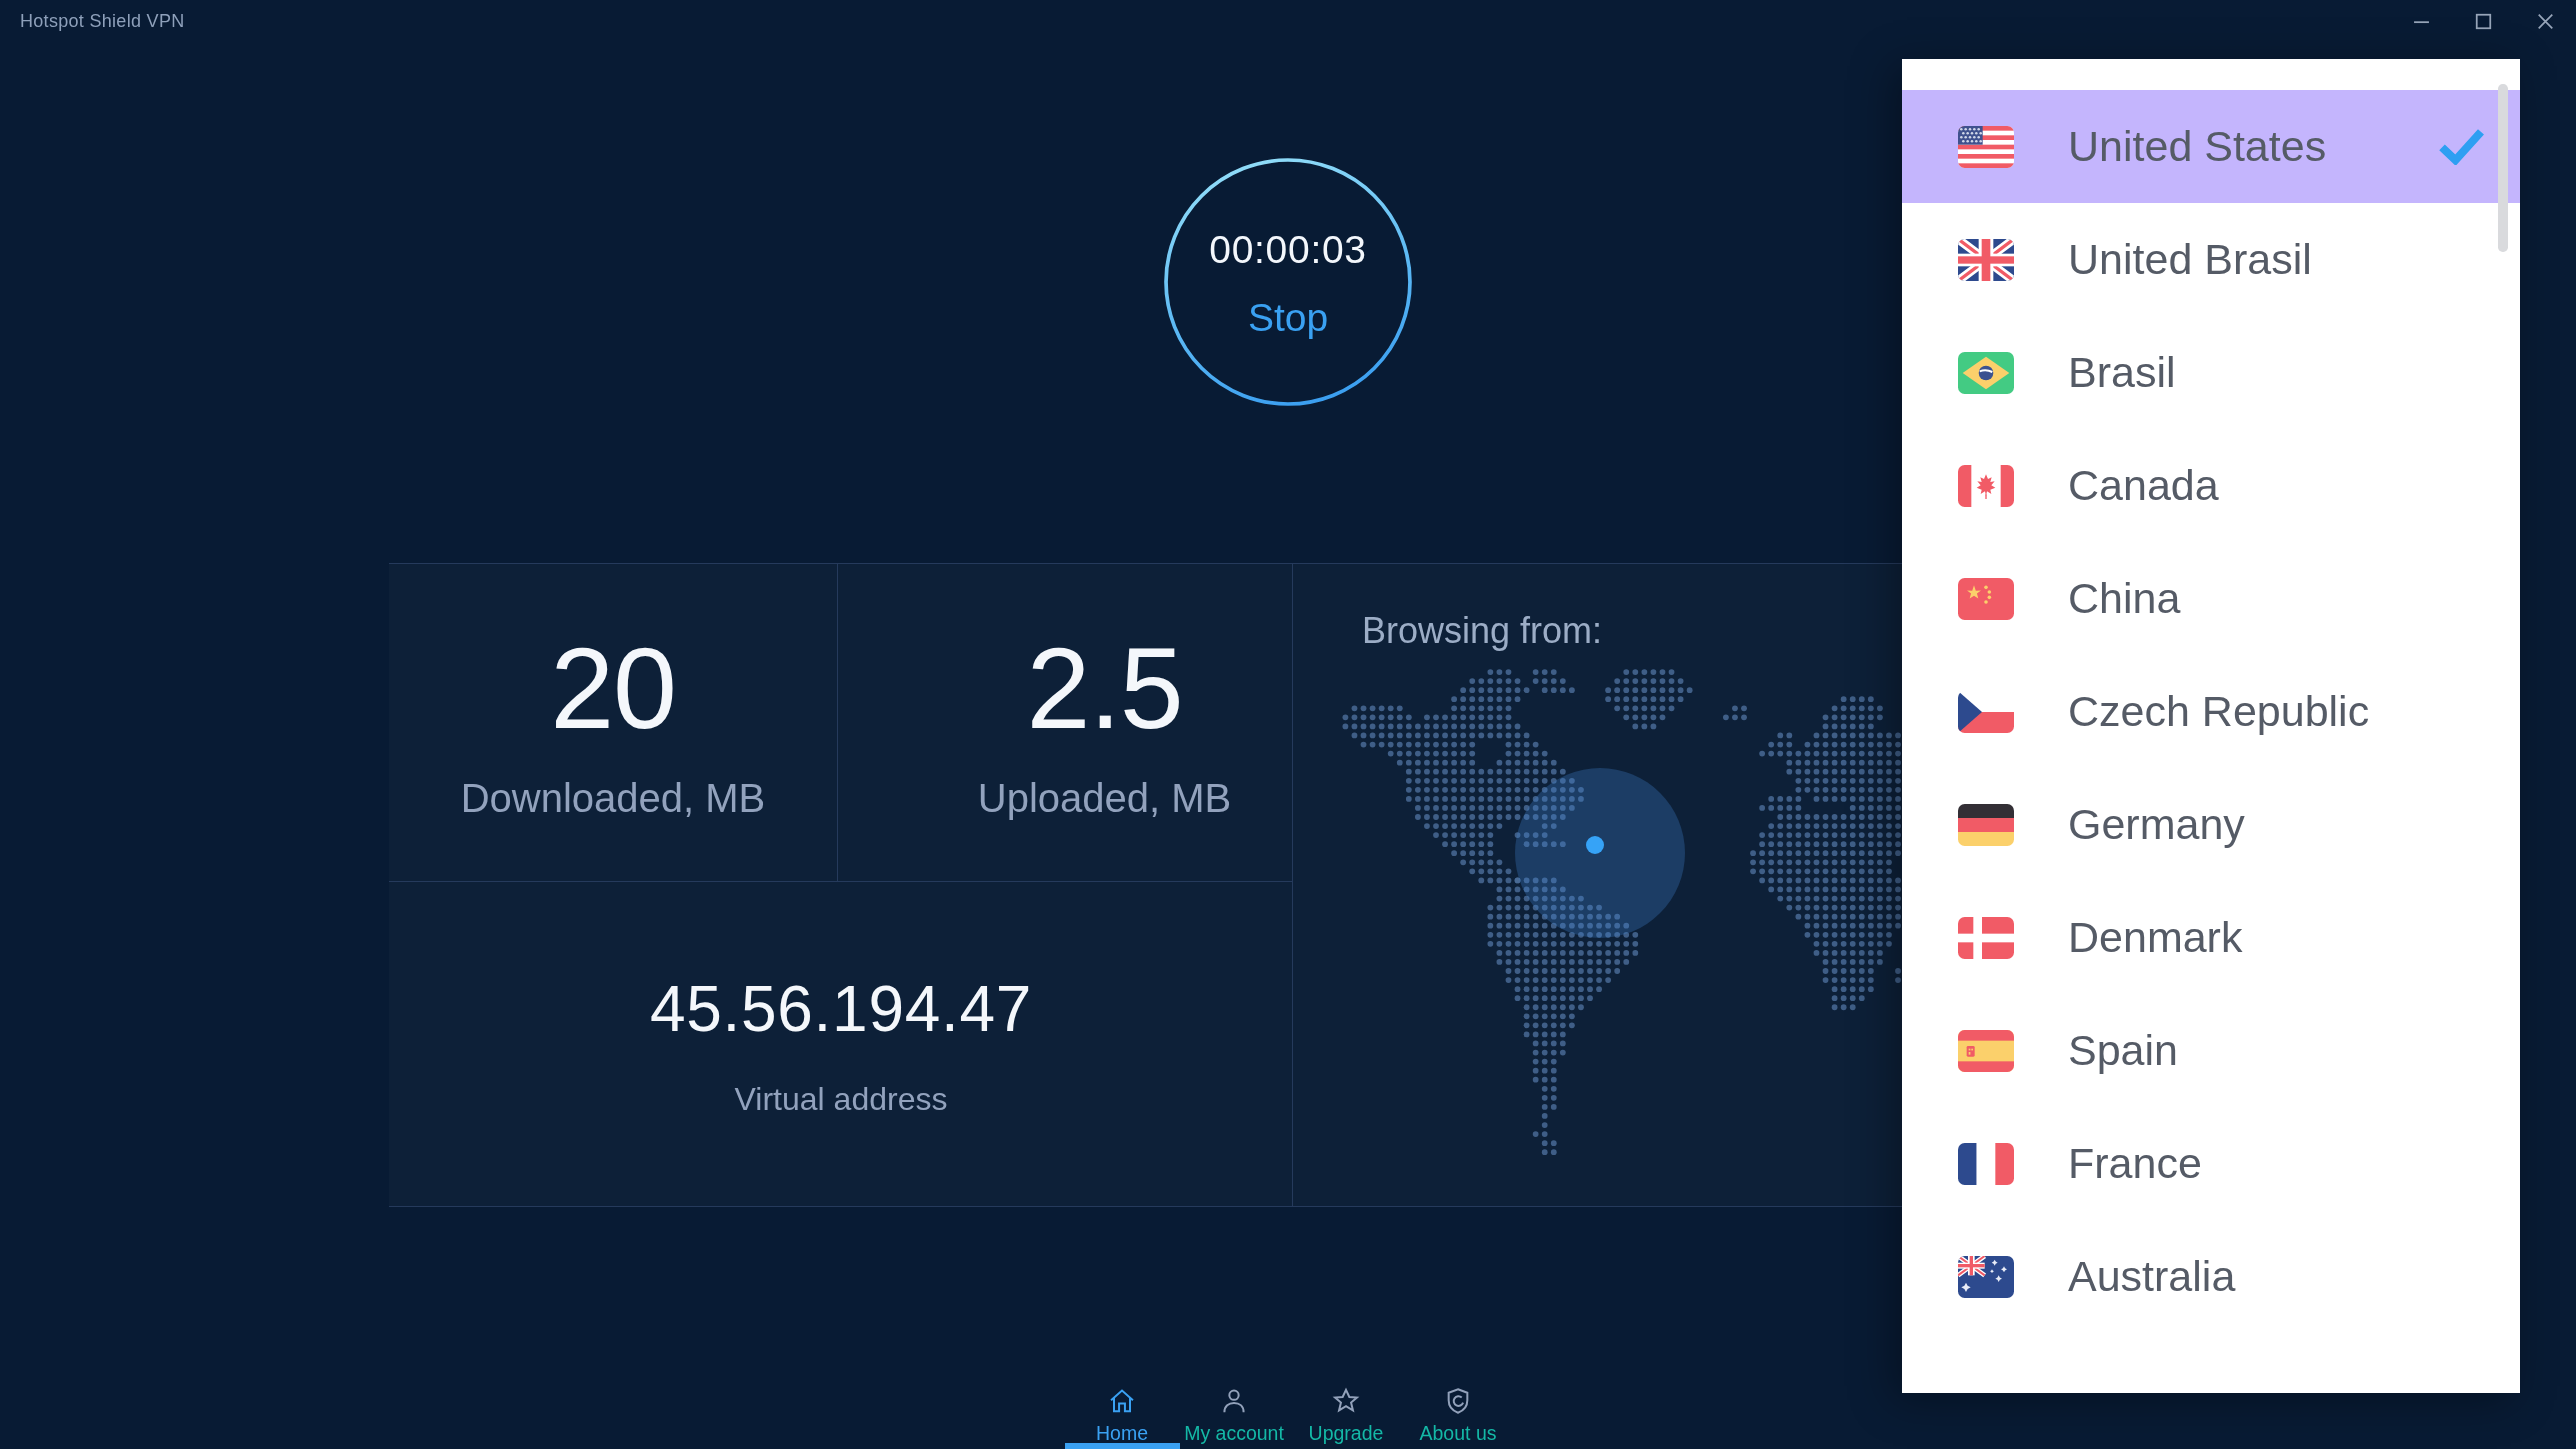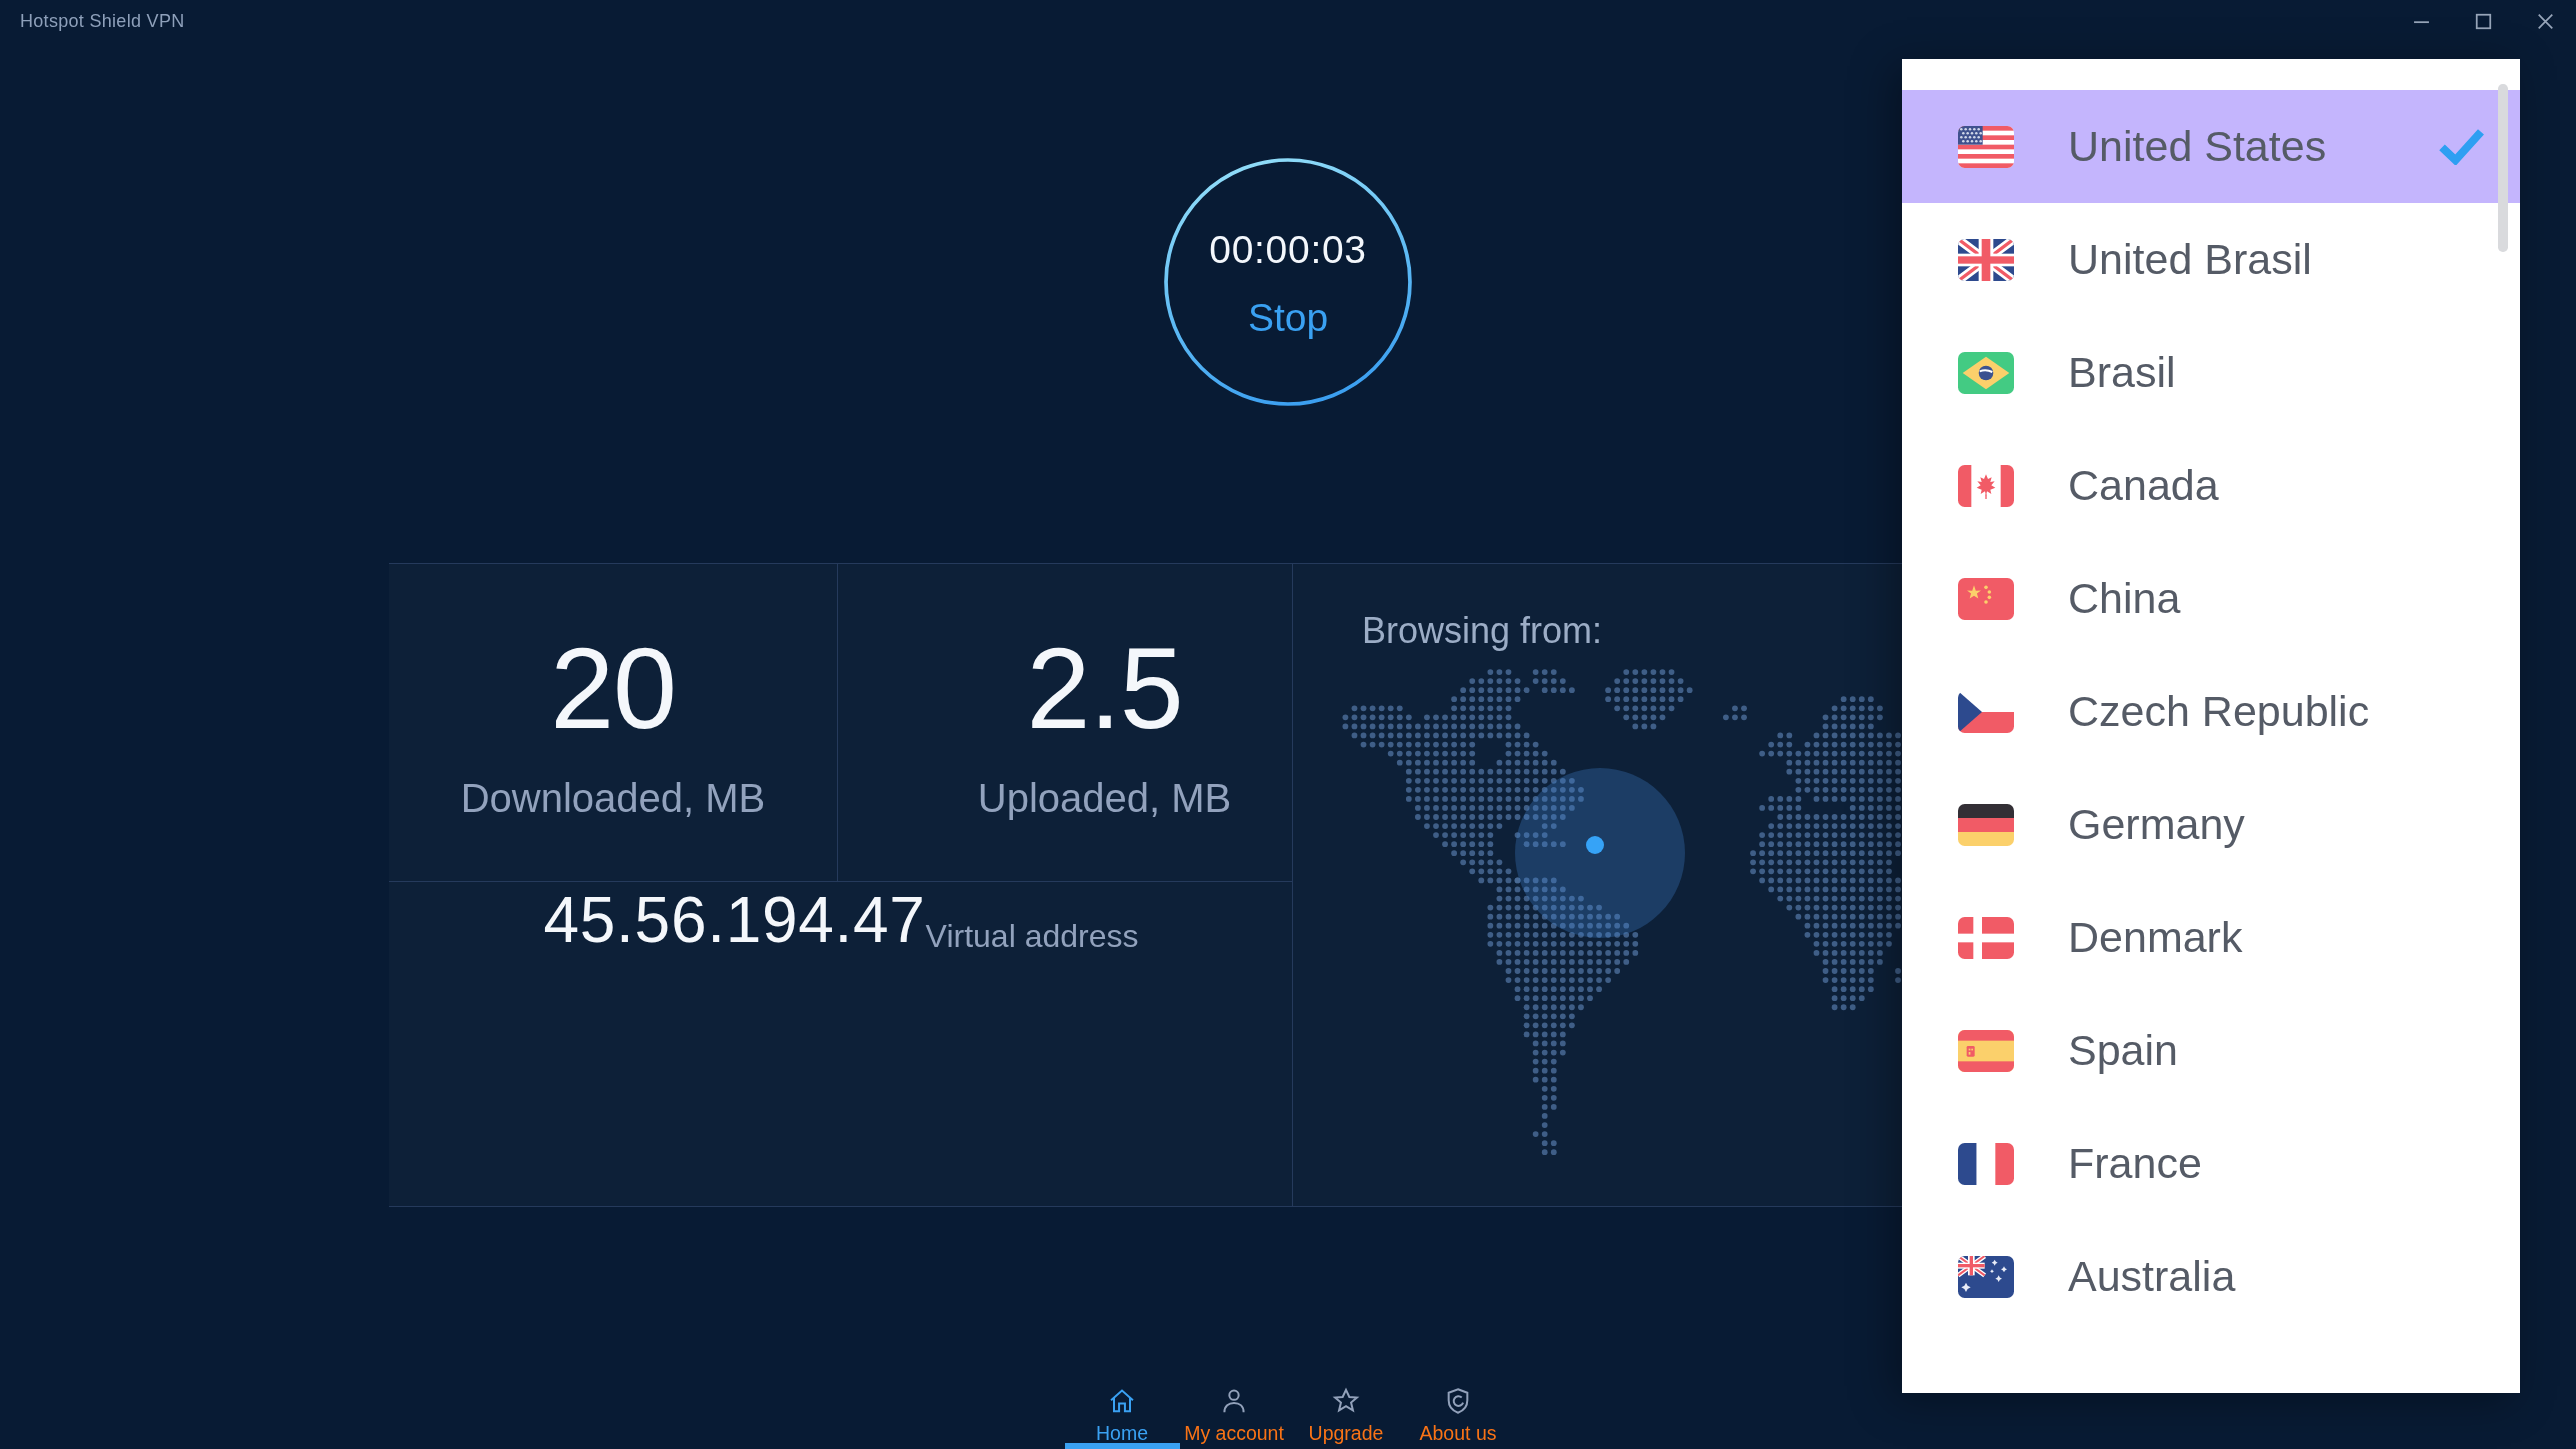--- a/index.html
+++ b/index.html
@@ -22,21 +22,21 @@
   .timer-inner{position:absolute;inset:0;display:flex;flex-direction:column;align-items:center;justify-content:center;padding-top:4px;}
   .timer-time{font-size:39px;color:#f3f7fc;font-weight:300;letter-spacing:0.7px;}
   .timer-stop{font-size:39px;color:#3aa1f2;font-weight:400;margin-top:24px;}
 
   
   .content-bg{position:absolute;left:389px;top:564px;width:1513px;height:642px;background:rgba(255,255,255,0.022);}
   .hline,.vline{position:absolute;background:#253a5c;}
   .stat-cell{position:absolute;top:564px;height:317px;display:flex;flex-direction:column;align-items:center;justify-content:center;padding-top:6.7px;}
   .stat-value{font-size:115px;font-weight:200;color:#f4f7fb;line-height:1;letter-spacing:-1.3px;}
   .stat-label{font-size:40px;color:#92a2bd;margin-top:29.5px;}
-  .ip-cell{position:absolute;left:389px;top:883px;width:904px;height:323px;display:flex;flex-direction:row;justify-content:center;}
+  .ip-cell{position:absolute;left:389px;top:883px;width:904px;height:323px;display:flex;flex-direction:column;align-items:center;justify-content:center;}
   .ip-value{font-size:64px;font-weight:300;color:#f4f7fb;letter-spacing:0.7px;}
   .ip-label{font-size:32px;color:#92a2bd;margin-top:35px;}
   .browsing-title{position:absolute;left:1362px;top:610px;font-size:36px;color:#9cadc6;}
 
   
   .map-svg{position:absolute;left:1342px;top:664px;}
   .map-disc{position:absolute;left:1515px;top:768px;width:170px;height:170px;border-radius:50%;background:rgba(64,130,205,0.30);}
   .map-dot{position:absolute;left:1586px;top:836px;width:18px;height:18px;border-radius:50%;background:#36a3f7;}
 
   
@@ -47,21 +47,21 @@
   .country-row.selected{background:#c4b5fd;}
   .country-flag{width:56px;height:42px;flex:0 0 auto;}
   .country-flag svg{display:block;}
   .country-name{font-size:43px;color:#555b66;margin-left:54px;white-space:nowrap;}
   .country-check{position:absolute;right:35px;top:50%;transform:translateY(-50%);}
   .panel-scrollbar{position:absolute;left:596px;top:25px;width:10px;height:168px;background:#d9dadd;border-radius:4.7px;}
 
   
   .nav-item{position:absolute;top:1385px;width:114px;display:flex;flex-direction:column;align-items:center;cursor:pointer;}
   .nav-icon{height:32px;display:flex;align-items:flex-end;justify-content:center;}
-  .nav-label{font-size:19.5px;margin-top:5.4px;color:#f97316;}
+  .nav-label{font-size:19.5px;margin-top:5.4px;color:#14b8a6;}
   .nav-item.active .nav-label{color:#3aa1f2;}
   .nav-underline{position:absolute;left:1065px;top:1443px;width:115px;height:6px;background:#3aa1f2;}
 </style>
 </head>
 <body>
 
 <div class="stage">
 
   <div class="titlebar-text">Hotspot Shield VPN</div>
   <div class="win-controls">

